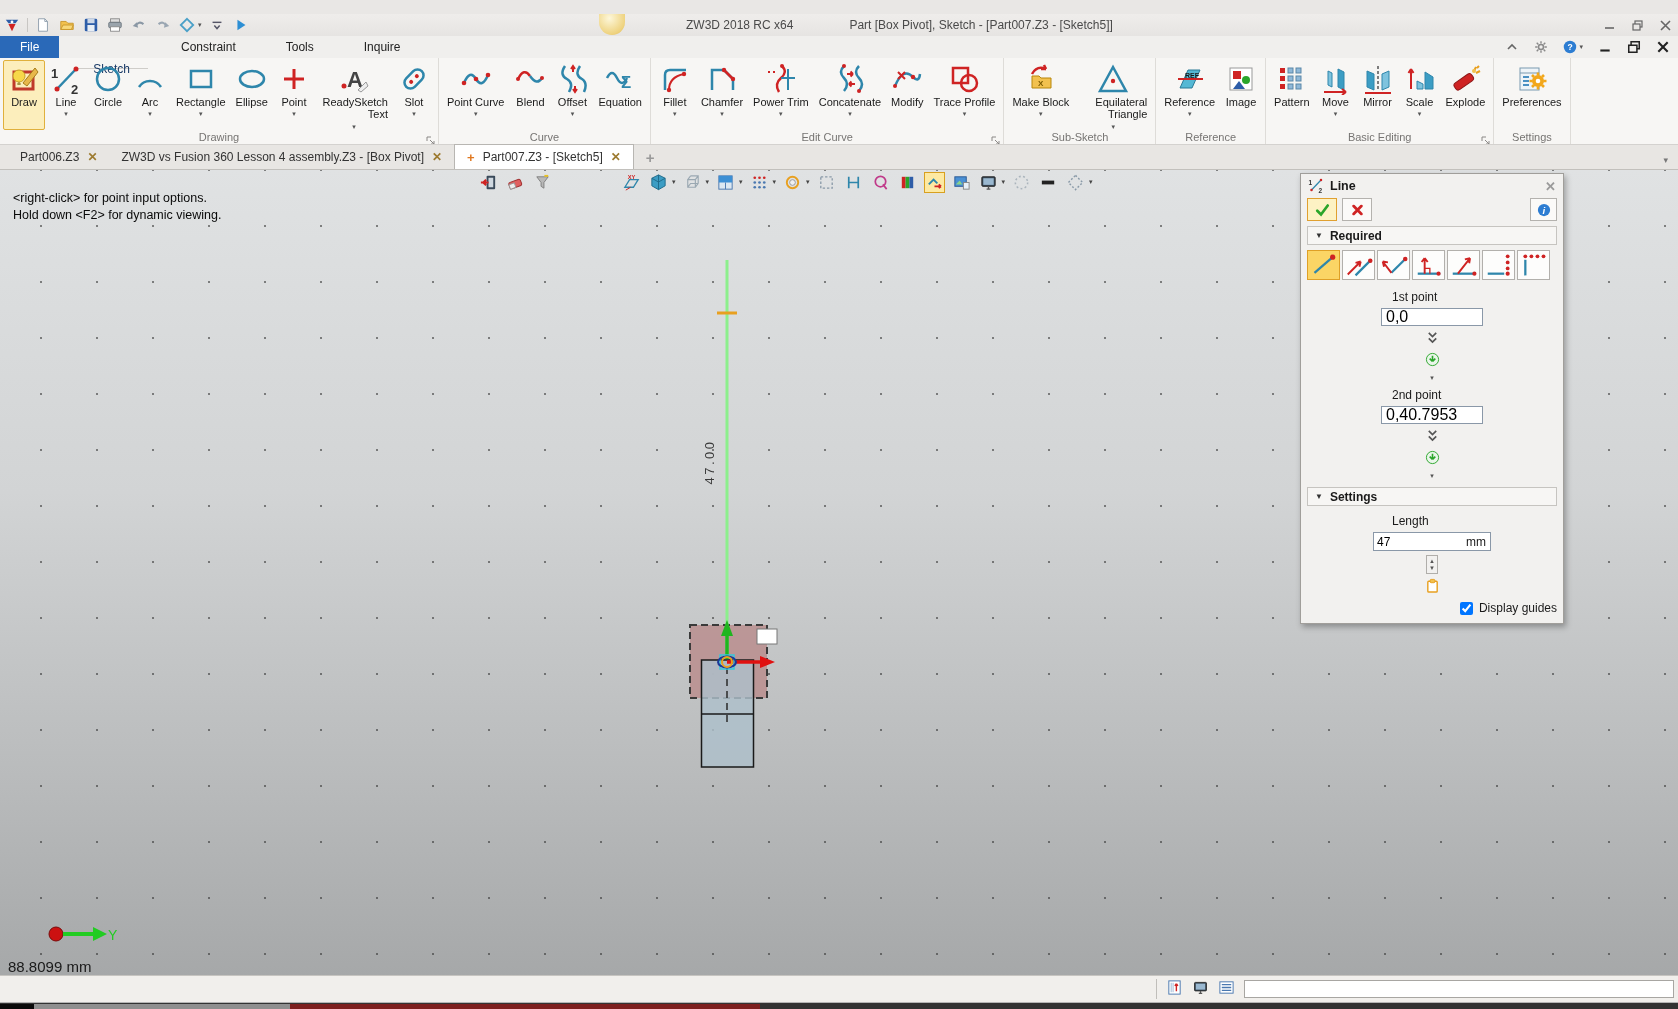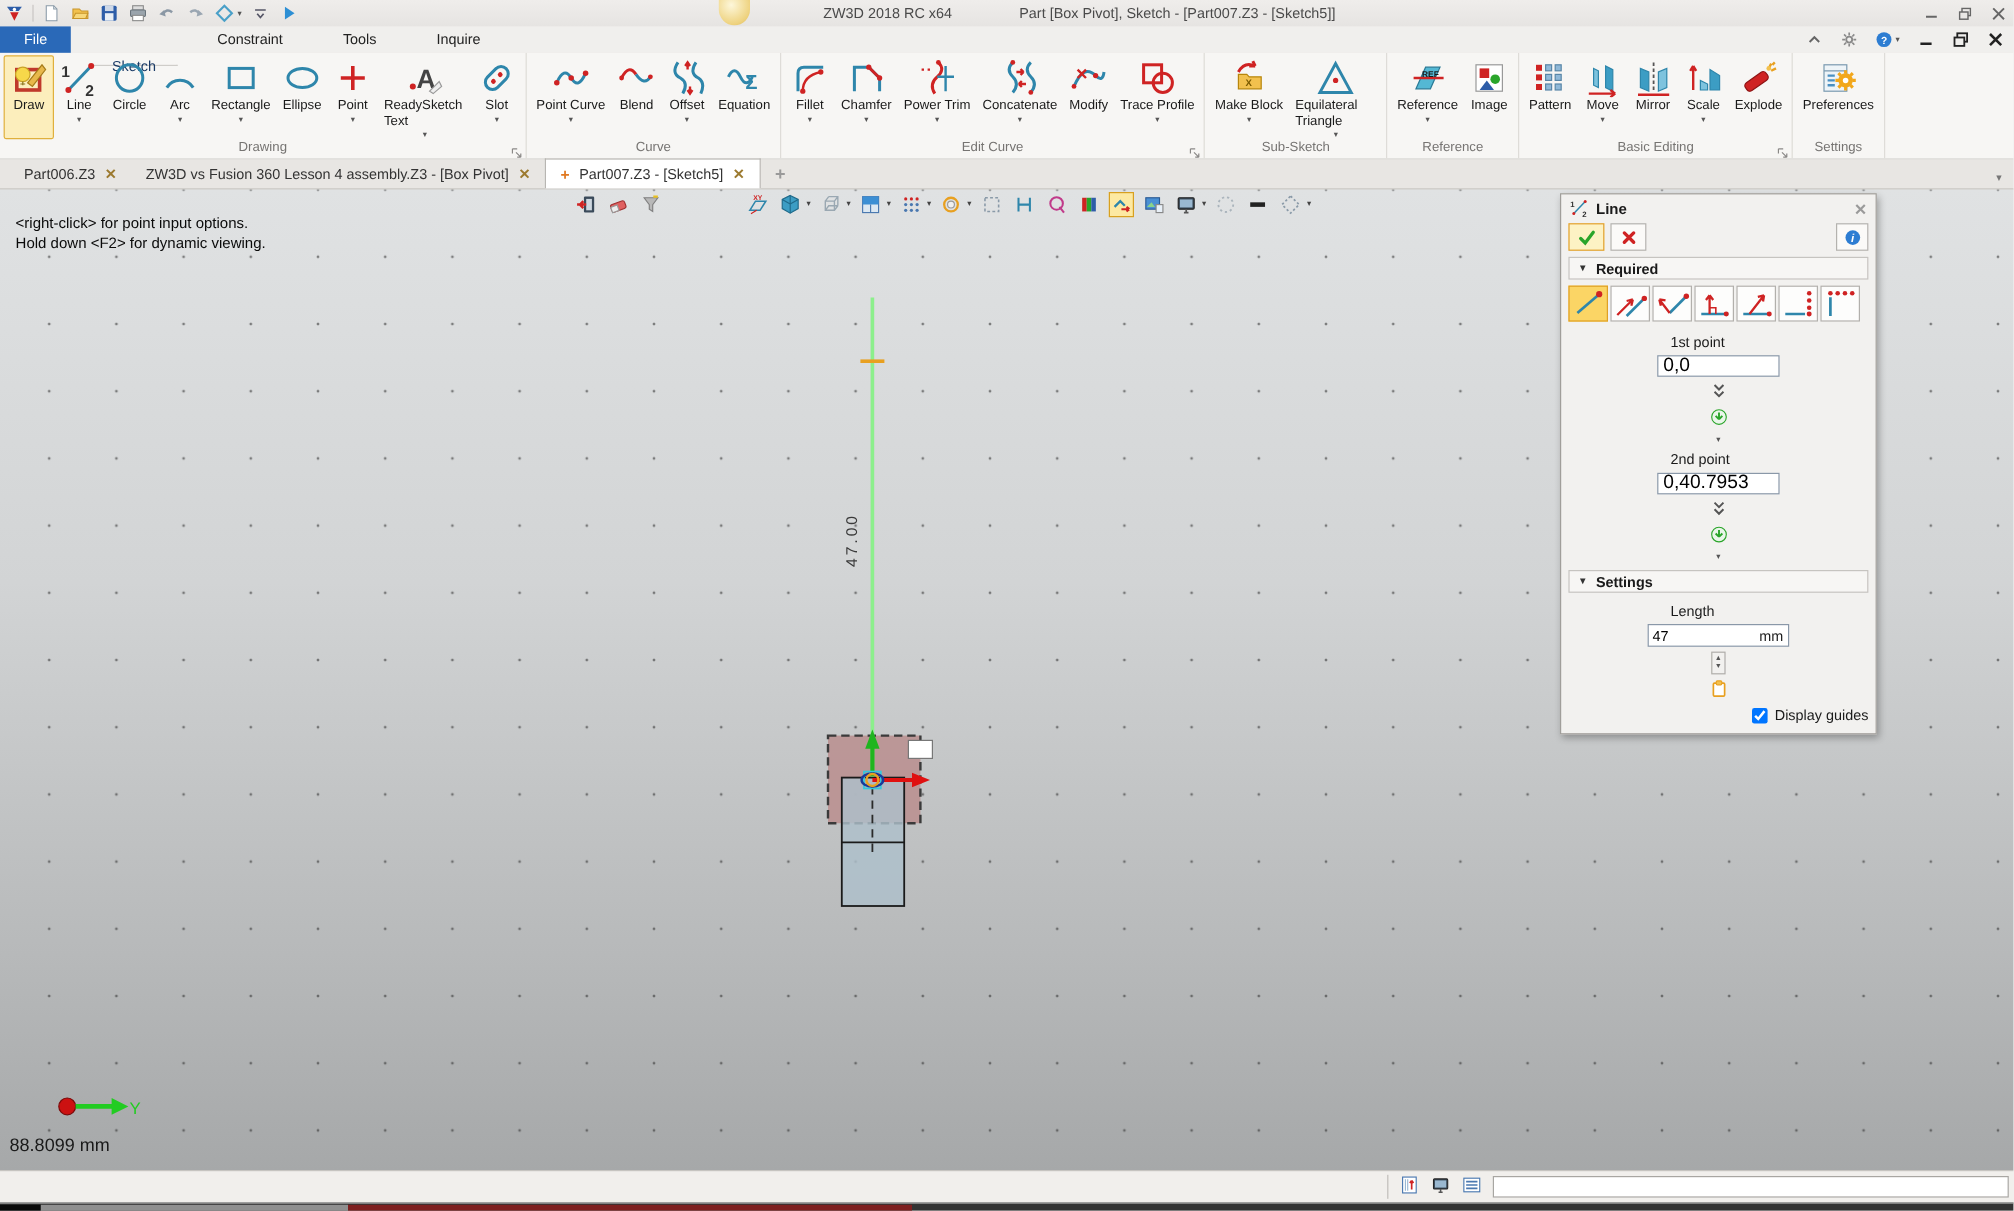--- a/index.html
+++ b/index.html
@@ -1,20 +1,20 @@
 <!DOCTYPE html>
 <html><head>
 <meta charset="utf-8">
 <style>
   * { margin:0; padding:0; box-sizing:border-box; }
   html,body { width:1678px; height:1009px; overflow:hidden; font-family:"Liberation Sans",sans-serif; }
   .app { width:1678px; height:1009px; display:flex; flex-direction:column; background:#e9e7e5; }
 
   
-  .titlebar { height:22px; position:relative; background:linear-gradient(#efedeb,#e6e4e2); display:flex; align-items:center; font-size:12px; color:#4a4a4a; }
+  .titlebar { height:22px; position:relative; background:linear-gradient(#efedeb,#e6e4e2); display:flex; align-items:center; font-size:12px; color:#4a4a4a;margin-top:14px; }
   .qat { display:flex; align-items:center; gap:6px; padding-left:3px; }
   .qat .qi { width:18px; height:18px; display:flex; align-items:center; justify-content:center; }
   .qat .qi svg { width:16px; height:16px; }
   .qsep { width:1px; height:14px; background:#c8c6c3; }
   .qdrop { font-size:7px; color:#555; margin-left:-4px; }
   .sphere { position:absolute; left:599px; top:0; width:26px; height:21px; border-radius:0 0 13px 13px; background:radial-gradient(circle at 40% 20%, #fdf7da, #eed27e 70%, #d9b14e); }
   .titles { position:absolute; left:686px; display:flex; gap:56px; white-space:nowrap; }
   .winctl { position:absolute; right:6px; top:0; height:22px; display:flex; align-items:center; gap:14px; }
   .winctl .wbtn { width:14px; height:14px; display:flex; align-items:center; justify-content:center; }
   .winctl svg { width:11px; height:11px; }
@@ -30,21 +30,21 @@
   .mri .qdrop { margin-left:2px; }
 
   
   .ribbon { height:89px; background:#f7f6f4; border-bottom:1px solid #d4d2cf; display:flex; align-items:stretch; overflow:hidden; }
   .rgroup { display:flex; flex-direction:column; border-right:1px solid #dedcd8; padding:0 3px; position:relative; }
   .rbtns { display:flex; flex:1; align-items:flex-start; padding-top:2px; }
   .rbtn { display:flex; flex-direction:column; align-items:center; padding:2px 4px 0 4px; height:70px; border:1px solid transparent; }
   .rbtn.sel { background:#fceebc; border:1px solid #e0b03c; border-radius:2px; }
   .ricon { width:32px; height:32px; }
   .ricon svg { width:32px; height:32px; }
-  .rlabel { font-size:11px; color:#1a1a1a; text-align:left; line-height:1.15; max-width:68px; margin-top:1px; }
+  .rlabel { font-size:11px; color:#1a1a1a; text-align:right; line-height:1.15; max-width:68px; margin-top:1px; }
   .rdrop { font-size:7px; color:#555; line-height:7px; margin-top:2px; }
   .rglabel { height:16px; font-size:11px; color:#767472; text-align:center; line-height:14px; }
   .rlaunch { position:absolute; right:2px; bottom:2px; width:10px; height:10px; }
   .rlaunch svg { width:10px; height:10px; }
 
   
   .tabbar { height:25px; background:#e8e6e3; border-bottom:1px solid #c2c0bc; display:flex; align-items:flex-end; padding-left:8px; position:relative; }
   .dtab { height:24px; display:flex; align-items:center; gap:8px; padding:0 12px; font-size:12px; color:#333; white-space:nowrap; }
   .dtab.active { background:#fff; border:1px solid #b8b6b2; border-bottom:none; height:25px; }
   .tclose { color:#9c7a2f; font-size:12px; font-weight:bold; line-height:12px; }

